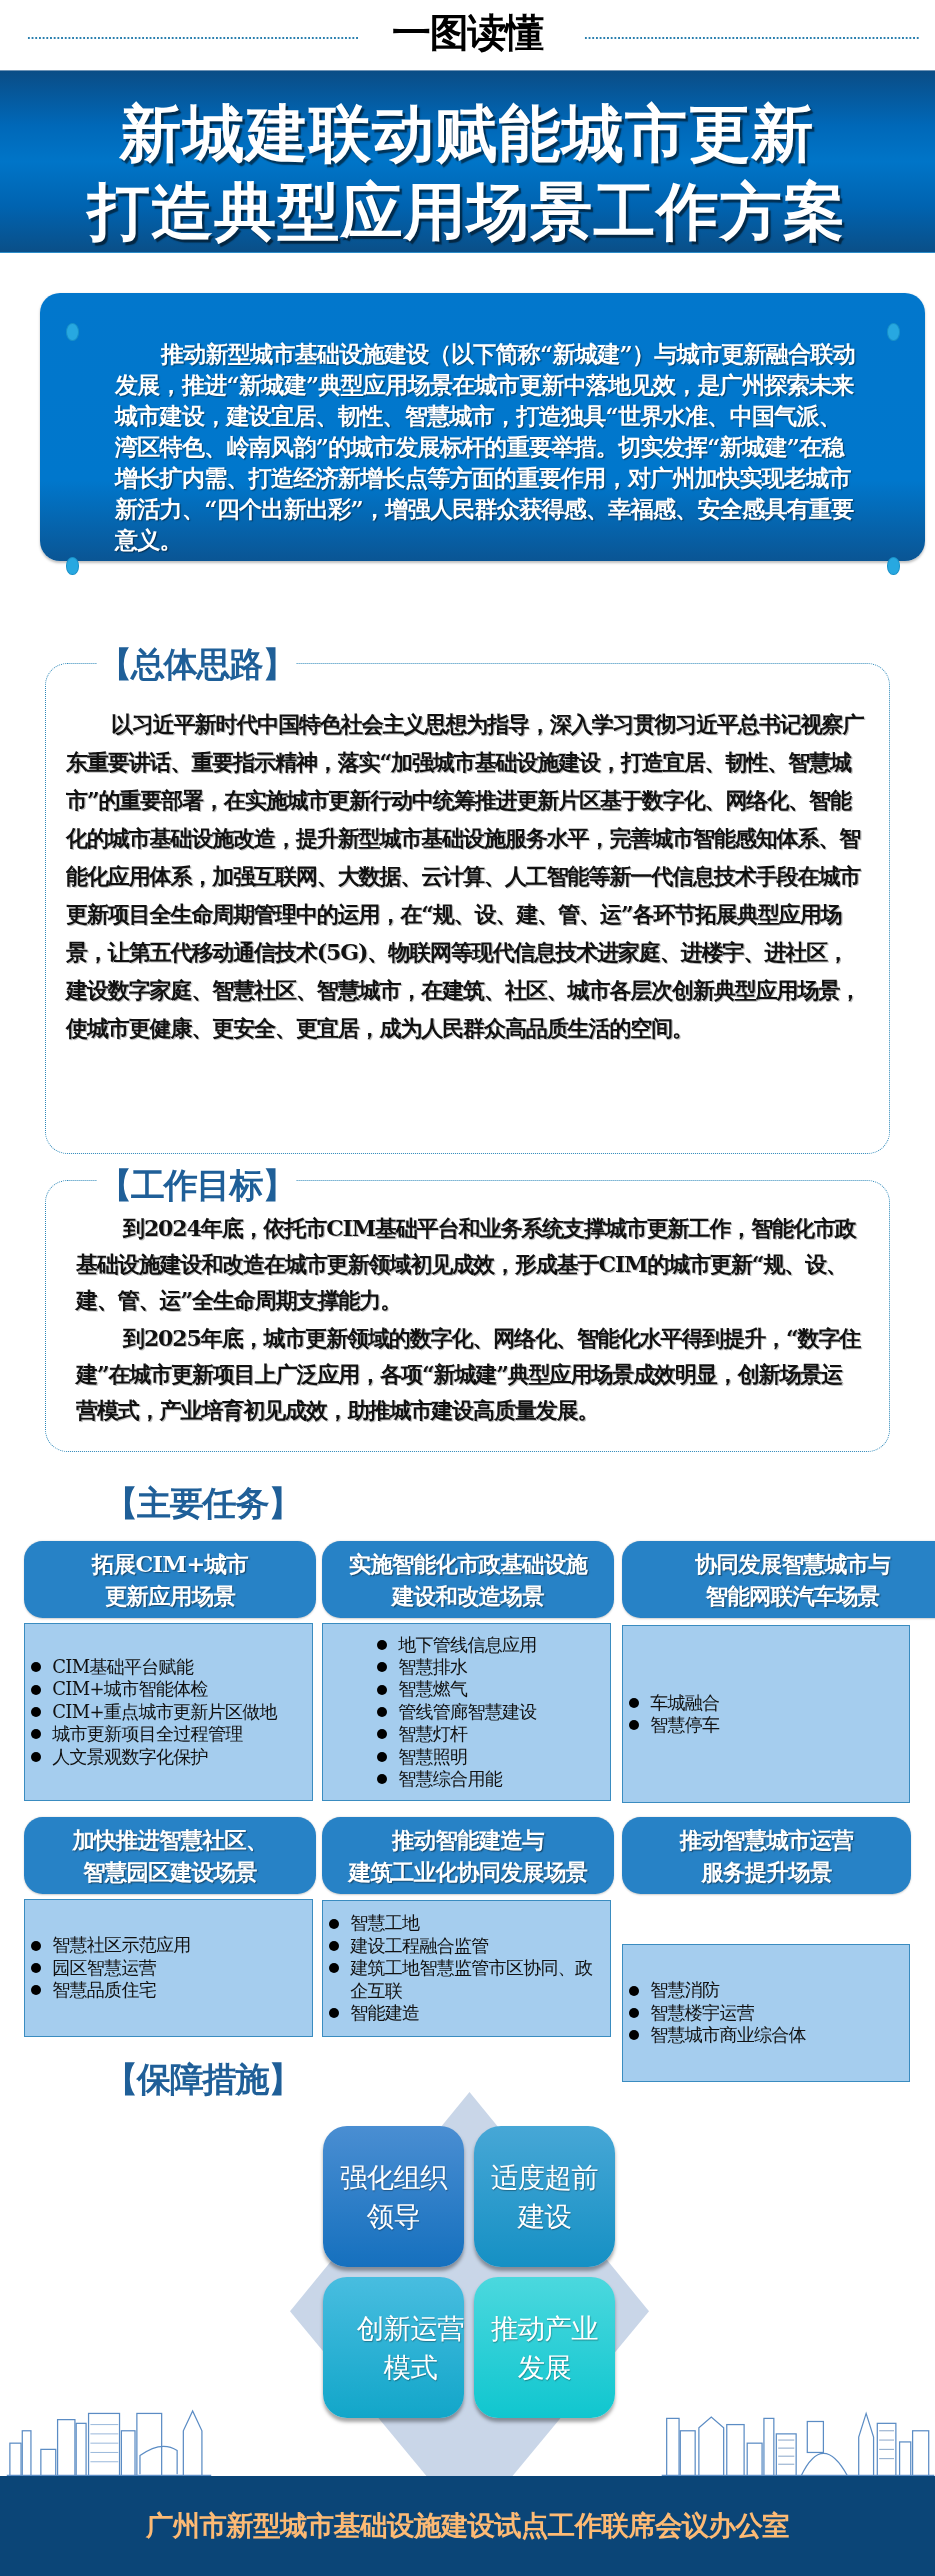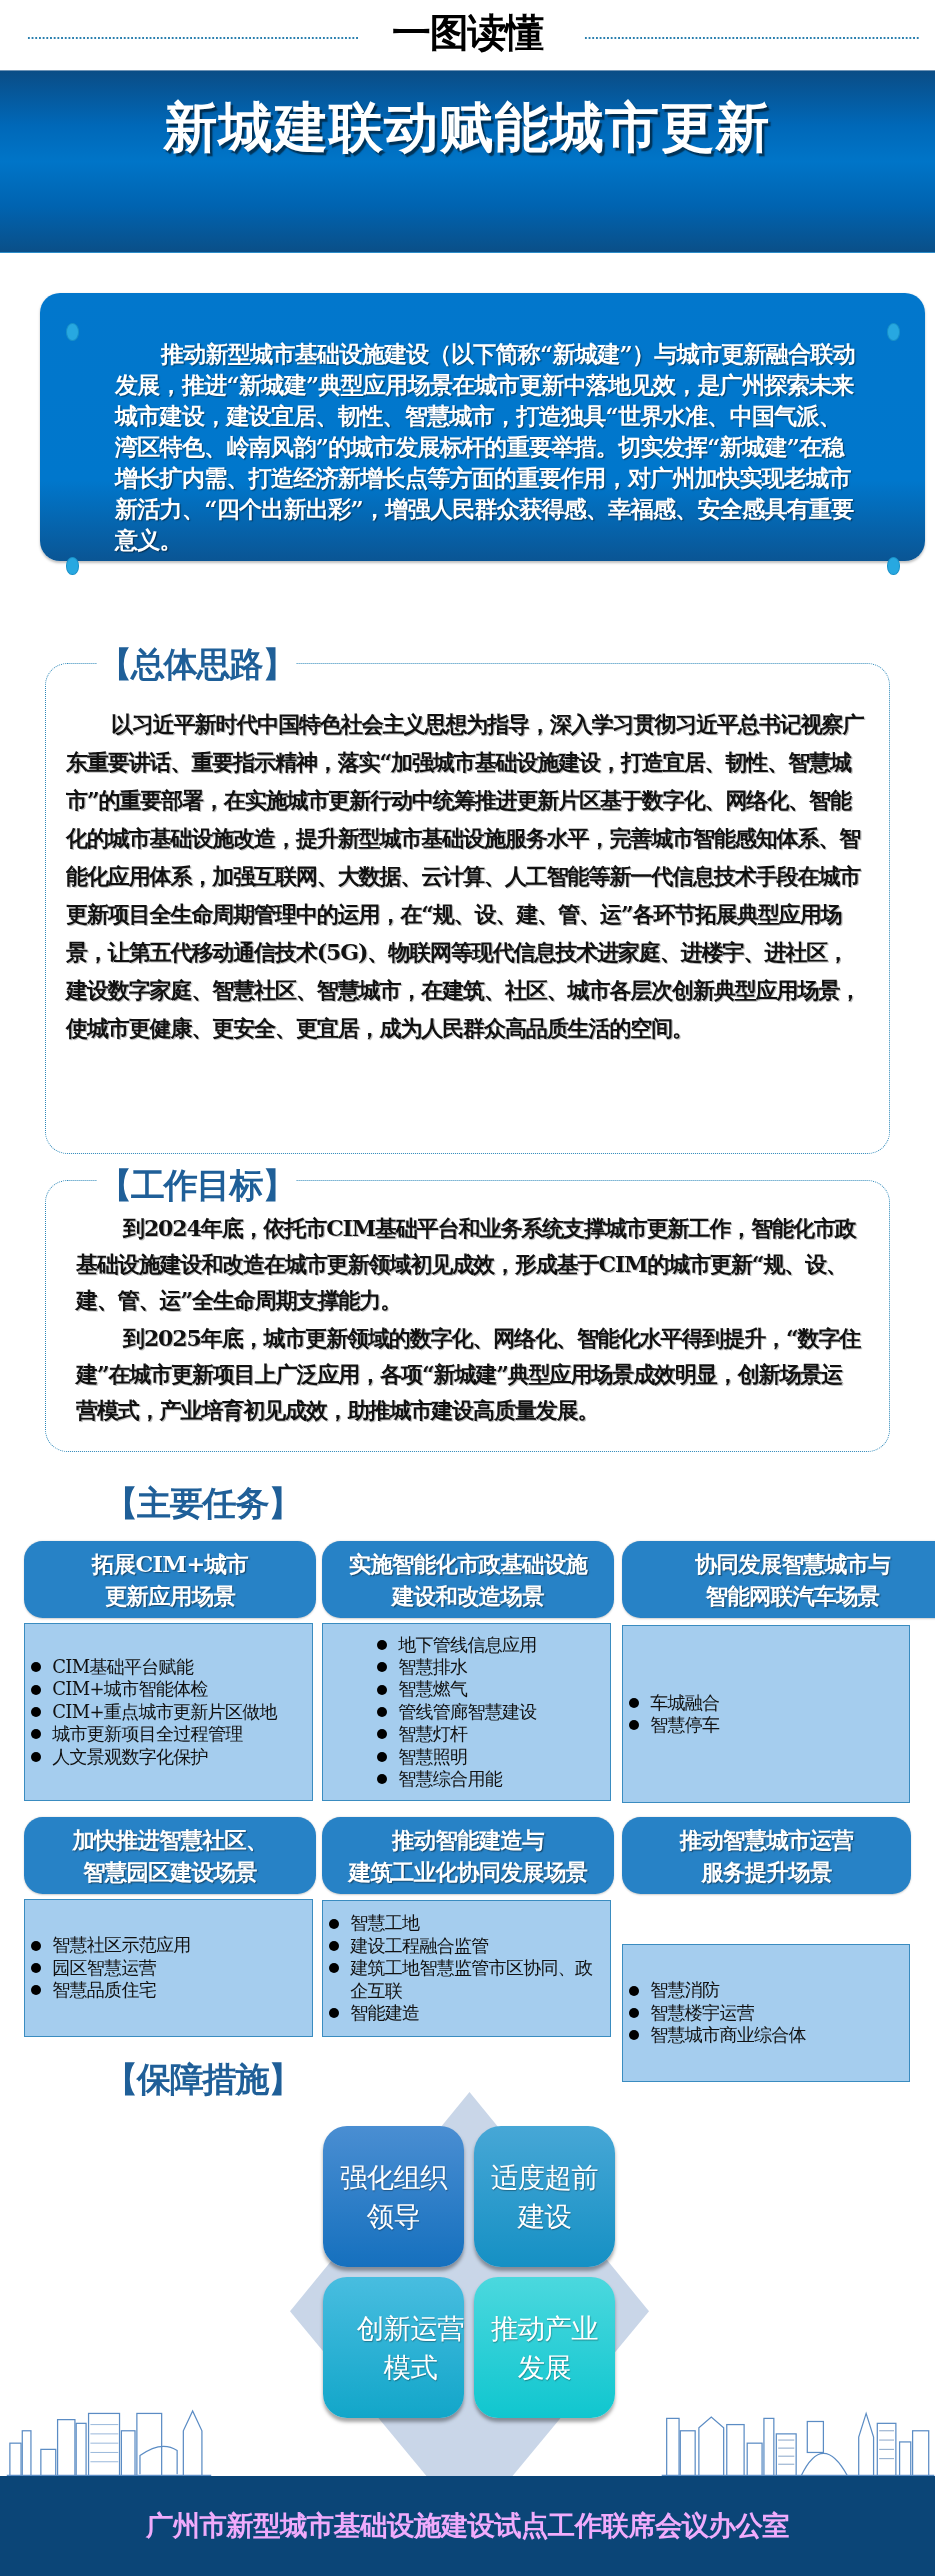--- a/index.html
+++ b/index.html
@@ -34,21 +34,21 @@
 
   
   .banner {
     position: absolute; left: 0; top: 70px; width: 935px; height: 183px;
     background: linear-gradient(to bottom, #0a4d86 0%, #0068b8 30%, #0075c8 50%, #0063b0 75%, #0a4f88 100%);
     border-top: 1.2px solid #6f93b5;
     border-bottom: 1.9px solid #2b8cc8;
   }
   .banner .line {
     position: absolute; left: 0; width: 934px; text-align: center;
-    color: #fff; font-weight: bold; font-size: 54px;
+    color: #fff; font-weight: bold; font-size: 62px;
     font-family: "DejaVu Serif", "Liberation Serif", serif;
     text-shadow: 2.5px 2.5px 1.2px rgba(0,0,0,0.55);
     letter-spacing: 1.2px;
   }
   .banner .line1 { top: 21px; }
   .banner .line2 { top: 99px; }
 
   
   .intro {
     position: absolute; left: 40px; top: 293px; width: 885px; height: 268px;
@@ -139,37 +139,38 @@
   }
   .tile span { display: block; }
 
   
   .skyline { position: absolute; top: 2406px; height: 70px; }
 
   
   .footer {
     position: absolute; left: 0; top: 2476px; width: 935px; height: 100px;
     background: #0b4577;
-    color: #f0abfc; font-weight: bold; font-size: 27.4px;
+    color: #fdba74; font-weight: bold; font-size: 27.4px;
     font-family: "DejaVu Sans", "Liberation Sans", sans-serif;
     text-align: center; line-height: 100px;
     letter-spacing: -0.6px;
   }
 </style>
 </head>
 <body>
 
 <div class="top-label">
   <div class="dots left"></div>
   <div class="title">一图读懂</div>
   <div class="dots right"></div>
 </div>
 
 <div class="banner">
   <div class="line line1">新城建联动赋能城市更新</div>
+  <div class="line line2">打造典型应用场景工作方案</div>
 </div>
 
 <div class="intro">
   <div class="dot" style="left:26px; top:30px;"></div>
   <div class="dot" style="left:847px; top:30px;"></div>
   <div class="dot" style="left:26px; top:264px;"></div>
   <div class="dot" style="left:847px; top:264px;"></div>
   <div class="text">推动新型城市基础设施建设（以下简称“新城建”）与城市更新融合联动发展，推进“新城建”典型应用场景在城市更新中落地见效，是广州探索未来城市建设，建设宜居、韧性、智慧城市，打造独具“世界水准、中国气派、湾区特色、岭南风韵”的城市发展标杆的重要举措。切实发挥“新城建”在稳增长扩内需、打造经济新增长点等方面的重要作用，对广州加快实现老城市新活力、“四个出新出彩”，增强人民群众获得感、幸福感、安全感具有重要意义。</div>
 </div>
 

